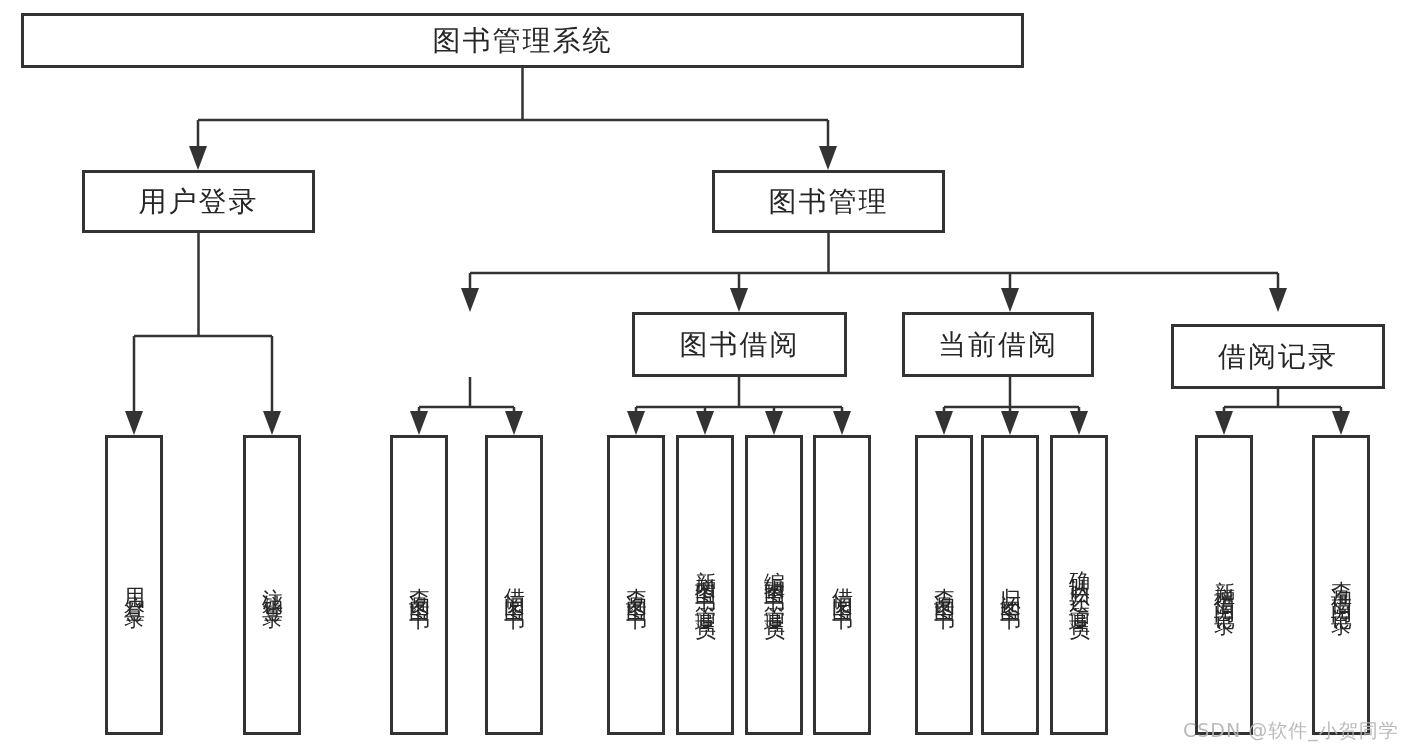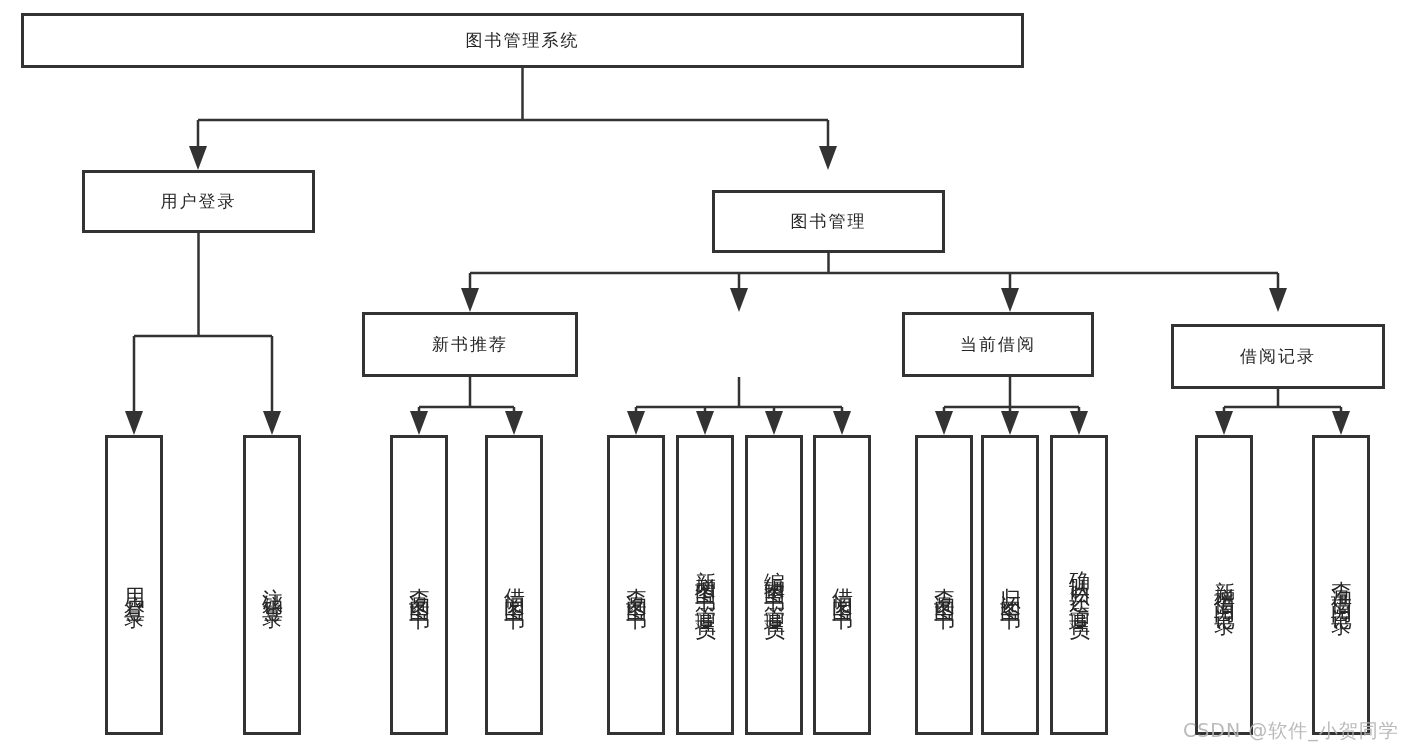--- a/index.html
+++ b/index.html
@@ -24,36 +24,36 @@
   .node {
     position: absolute;
     box-sizing: border-box;
     background: #ffffff;
     border: 3px solid #333333;
     display: flex;
     align-items: center;
     justify-content: center;
     color: #262626;
     letter-spacing: 2px;
-    font-size: 17px;
+    font-size: 28px;
     line-height: 1;
     text-align: center;
     white-space: nowrap;
   }
   .node.h {  }
   .node.v { 
     writing-mode: vertical-rl;
     text-orientation: mixed;
     letter-spacing: 7px;
     white-space: normal;
     font-size: 21px;
   }
   .lvl1 { left: 21px;  top: 13px;  width: 1003px; height: 55px; }
   .lvl2a { left: 82px;  top: 170px; width: 233px; height: 63px; }
-  .lvl2b { left: 712px; top: 170px; width: 233px; height: 63px; margin-top: 20px; }
+  .lvl2b { left: 712px; top: 170px; width: 233px; height: 63px; }
   .lvl3a { left: 362px;  top: 312px; width: 216px; height: 65px; }
   .lvl3b { left: 632px;  top: 312px; width: 215px; height: 65px; }
   .lvl3c { left: 902px;  top: 312px; width: 192px; height: 65px; }
   .lvl3d { left: 1171px; top: 324px; width: 214px; height: 65px; }
   .leaf { top: 435px; width: 58px; height: 300px; }
   .g1a { left: 105px; }  .g1b { left: 243px; }
   .g2a { left: 390px; }  .g2b { left: 485px; }
   .g3a { left: 607px; }  .g3b { left: 676px; }  .g3c { left: 745px; }  .g3d { left: 813px; }
   .g4a { left: 915px; }  .g4b { left: 981px; }  .g4c { left: 1050px; }
   .g5a { left: 1195px; } .g5b { left: 1312px; }
@@ -109,21 +109,21 @@
     <path d="M1278,377 V407 M1224,407 H1341 M1224,407 V415 M1341,407 V415"></path>
     <polygon points="1224,435 1215,411 1233,411"></polygon>
     <polygon points="1341,435 1332,411 1350,411"></polygon>
   </svg>
 
   <div class="node h lvl1">图书管理系统</div>
 
   <div class="node h lvl2a">用户登录</div>
   <div class="node h lvl2b">图书管理</div>
 
-  <div class="node h lvl3a">新书推荐</div>
+  <div class="node h lvl3b">图书借阅</div>
   <div class="node h lvl3c">当前借阅</div>
   <div class="node h lvl3d">借阅记录</div>
 
   <div class="node v leaf g1a">用户登录</div>
   <div class="node v leaf g1b">注销登录</div>
 
   <div class="node v leaf g2a">查询图书</div>
   <div class="node v leaf g2b">借阅图书</div>
 
   <div class="node v leaf g3a">查询图书</div>

